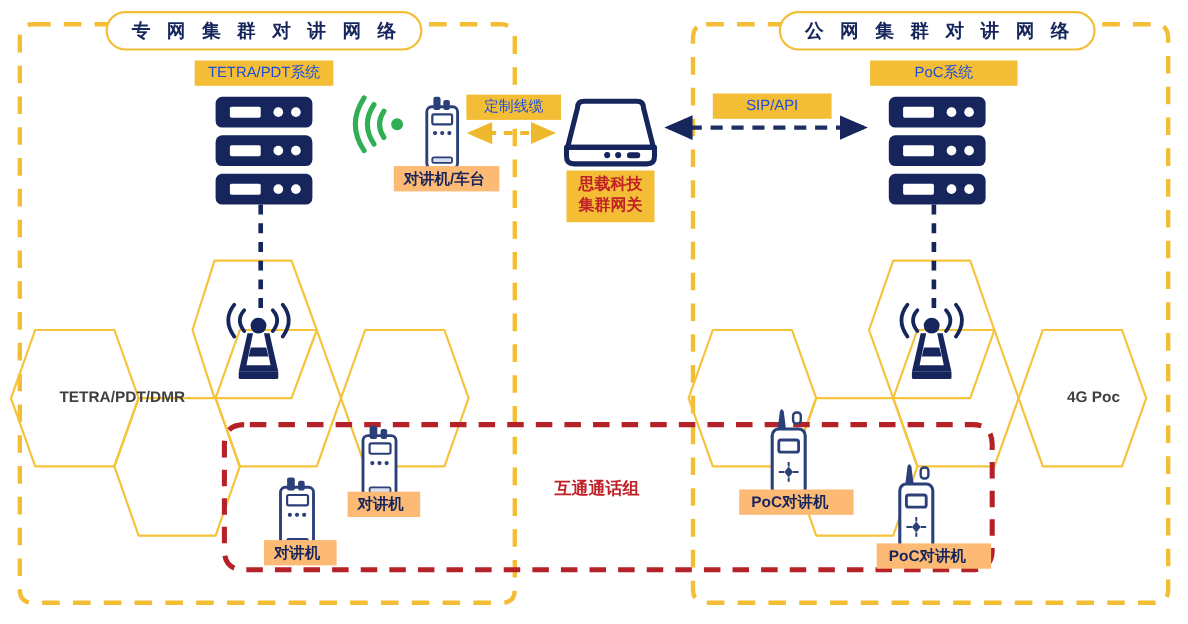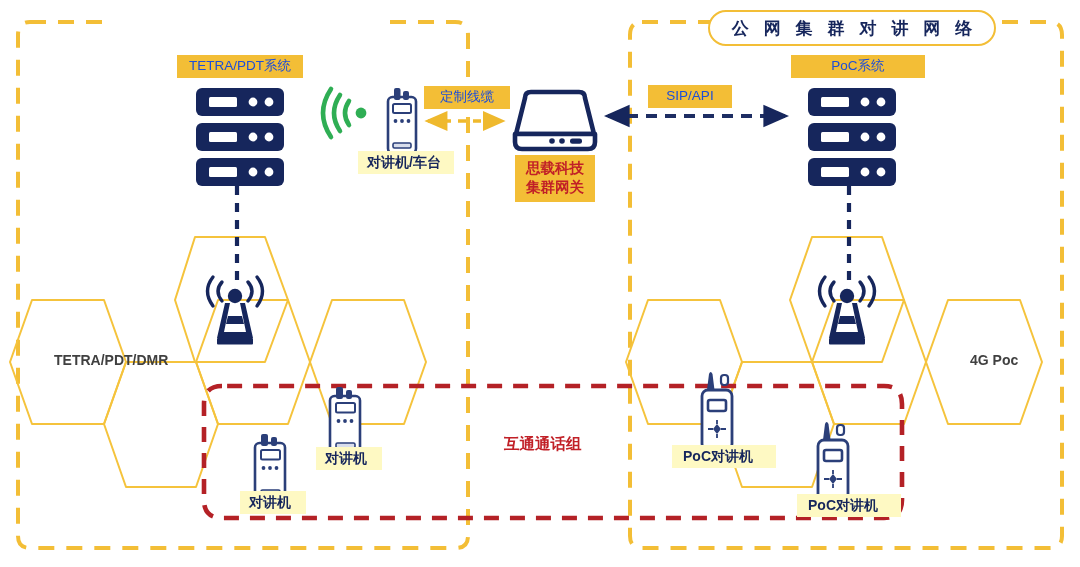--- a/index.html
+++ b/index.html
@@ -23,21 +23,21 @@
   }
   .lbl{
     position:absolute;
     box-sizing:border-box;
     white-space:nowrap;
     line-height:1.15;
     text-align:center;
   }
   
   .chip{
-    background:#fef9c3;
+    background:#fdba74;
     color:#16265C;
     font-weight:700;
     padding:3px 21px 4px 9px;
   }
   .chip-light{
     background:#F3BE36;
     color:#1d4ed8;
     font-weight:400;
     padding:3px 10px 4px 10px;
   }
@@ -262,35 +262,36 @@
     <g>
       <rect x="818" y="440" width="30" height="60" rx="6" fill="#ffffff" stroke="#2B3F79" stroke-width="2.8"></rect>
       <path d="M 823 440 L 825 424 Q 826.5 420 828.5 424 L 830.5 440 Z" fill="#2B3F79"></path>
       <rect x="837" y="425" width="7" height="10" rx="3" fill="#ffffff" stroke="#2B3F79" stroke-width="2.2"></rect>
       <rect x="824" y="450" width="18" height="11" rx="2" fill="#ffffff" stroke="#2B3F79" stroke-width="2.6"></rect>
       <path d="M 833 474 L 837 479 L 833 484 L 829 479 Z" fill="#2B3F79"></path>
       <path d="M 824 479 L 829 479 M 837 479 L 842 479 M 833 470 L 833 474 M 833 484 L 833 488" stroke="#2B3F79" stroke-width="1.8" fill="none"></path>
     </g>
   </svg>
 
+  <div class="pill" style="left:96px; top:10px; width:288px; height:36px; font-size:17px;">专 网 集 群 对 讲 网 络</div>
 
   <div class="pill" style="left:708px; top:10px; width:288px; height:36px; font-size:17px;">公 网 集 群 对 讲 网 络</div>
 
   <div class="lbl chip-light" style="left:177px; top:55px; width:126px; font-size:13.5px;">TETRA/PDT系统</div>
 
   <div class="lbl chip" style="left:358px; top:151px; width:96px; font-size:14px;">对讲机/车台</div>
 
   <div class="lbl chip-light" style="left:424px; top:86px; width:86px; font-size:13.5px;">定制线缆</div>
 
   <div class="lbl chip-red" style="left:515px; top:155px; width:80px; font-size:14.5px;">
     <div>思载科技</div>
     <div>集群网关</div>
   </div>
 
-  <div class="lbl chip-light" style="left:648px; top:85px; width:84px; font-size:13.5px;">SIP/API</div>
+  <div class="lbl chip-light" style="left:648px; top:85px; width:108px; font-size:13.5px;">SIP/API</div>
 
   <div class="lbl chip-light" style="left:791px; top:55px; width:134px; font-size:13.5px;">PoC系统</div>
 
   <div class="lbl chip" style="left:316px; top:447px; width:66px; font-size:14px;">对讲机</div>
 
   <div class="lbl chip" style="left:240px; top:491px; width:66px; font-size:14px;">对讲机</div>
 
   <div class="lbl chip" style="left:672px; top:445px; width:104px; font-size:14px;">PoC对讲机</div>
 
   <div class="lbl chip" style="left:797px; top:494px; width:104px; font-size:14px;">PoC对讲机</div>

